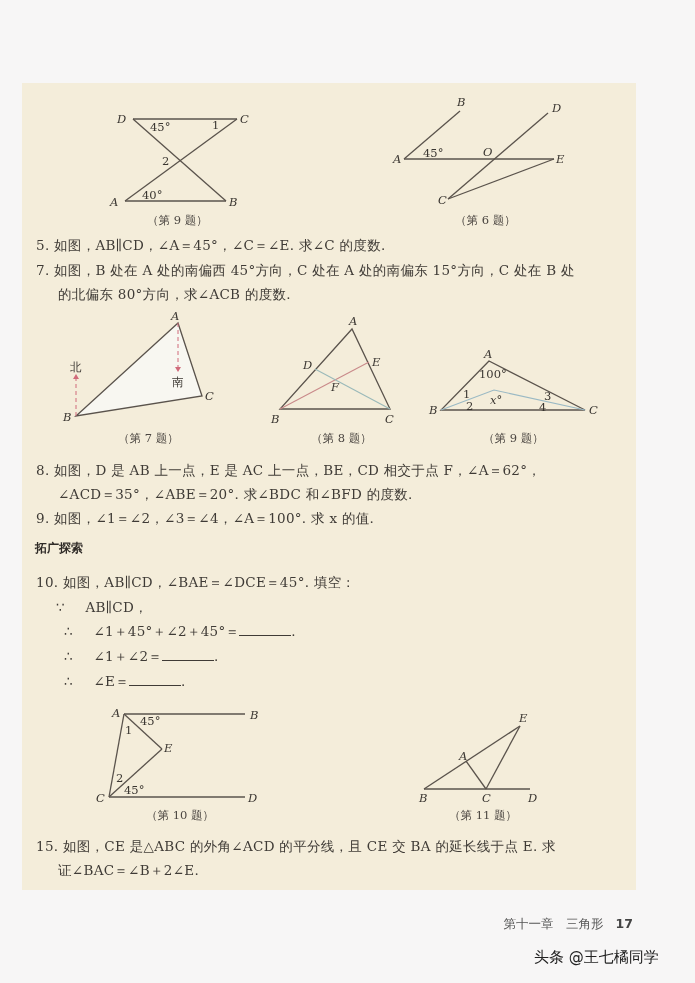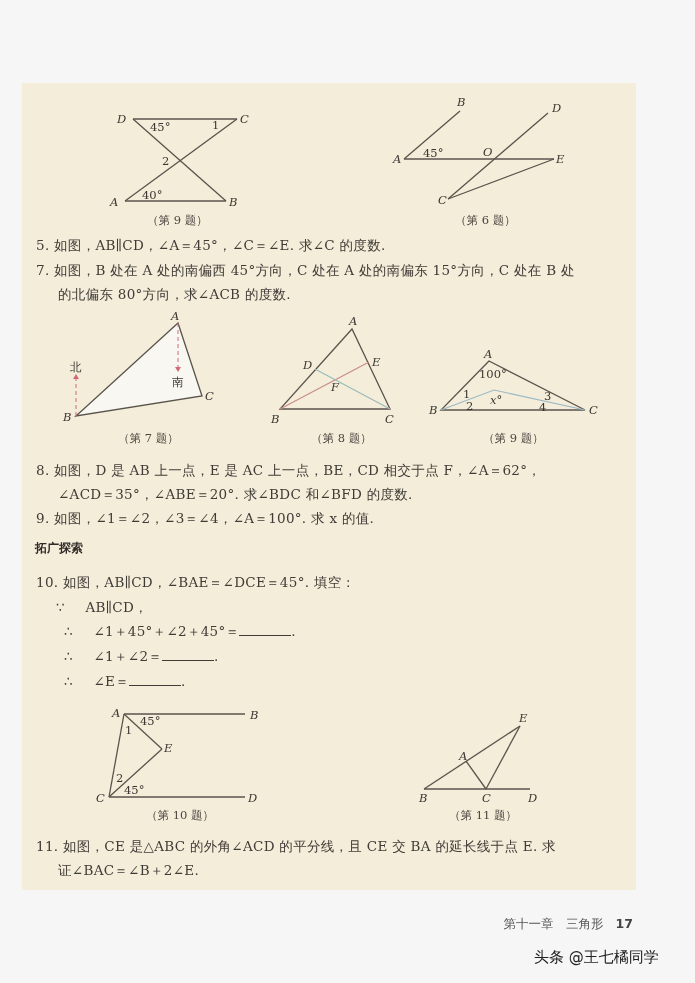--- a/index.html
+++ b/index.html
@@ -158,19 +158,19 @@
 </div>
 <div class="line" style="left:64px;top:646px">
   <span>∴</span>
   <span style="margin-left:16px">∠1＋∠2＝</span><span class="blank"></span><span>.</span>
 </div>
 <div class="line" style="left:64px;top:671px">
   <span>∴</span>
   <span style="margin-left:16px">∠E＝</span><span class="blank"></span><span>.</span>
 </div>
 
-<div class="line" style="left:36px;top:836px">11. 如图，CE 是△ABC 的外角∠ACD 的平分线，且 CE 交 BA 的延长线于点 E. 求</div>
+<div class="line" style="left:36px;top:836px">15. 如图，CE 是△ABC 的外角∠ACD 的平分线，且 CE 交 BA 的延长线于点 E. 求</div>
 <div class="line" style="left:58px;top:860px">证∠BAC＝∠B＋2∠E.</div>
 
 <div class="footer">
   <span>第十一章　三角形</span><b>17</b>
 </div>
 <div class="watermark">头条 @王七橘同学</div>
 
 </body></html>

